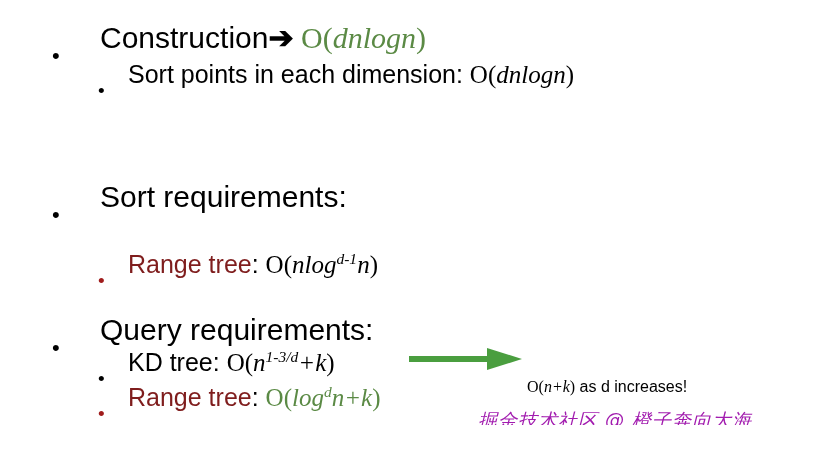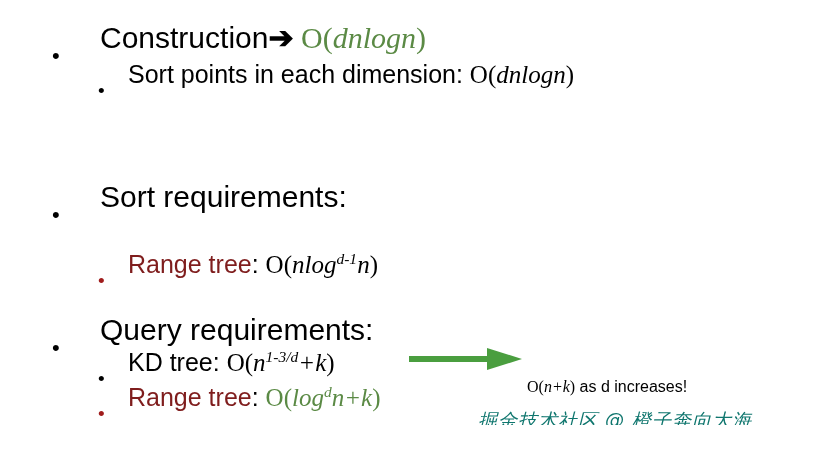--- a/index.html
+++ b/index.html
@@ -94,21 +94,21 @@
     white-space: nowrap;
     margin-top: 32px;
   }
 
   
   #watermark {
     position: absolute;
     left: 478px;
     top: 408px;
     font-size: 19px;
-    color: #0f766e;
+    color: #a21caf;
     font-family: "DejaVu Sans", sans-serif;
     font-style: italic;
     letter-spacing: 1px;
     white-space: nowrap;
   }
 </style>
 </head>
 <body>
 
 <div id="slide">

